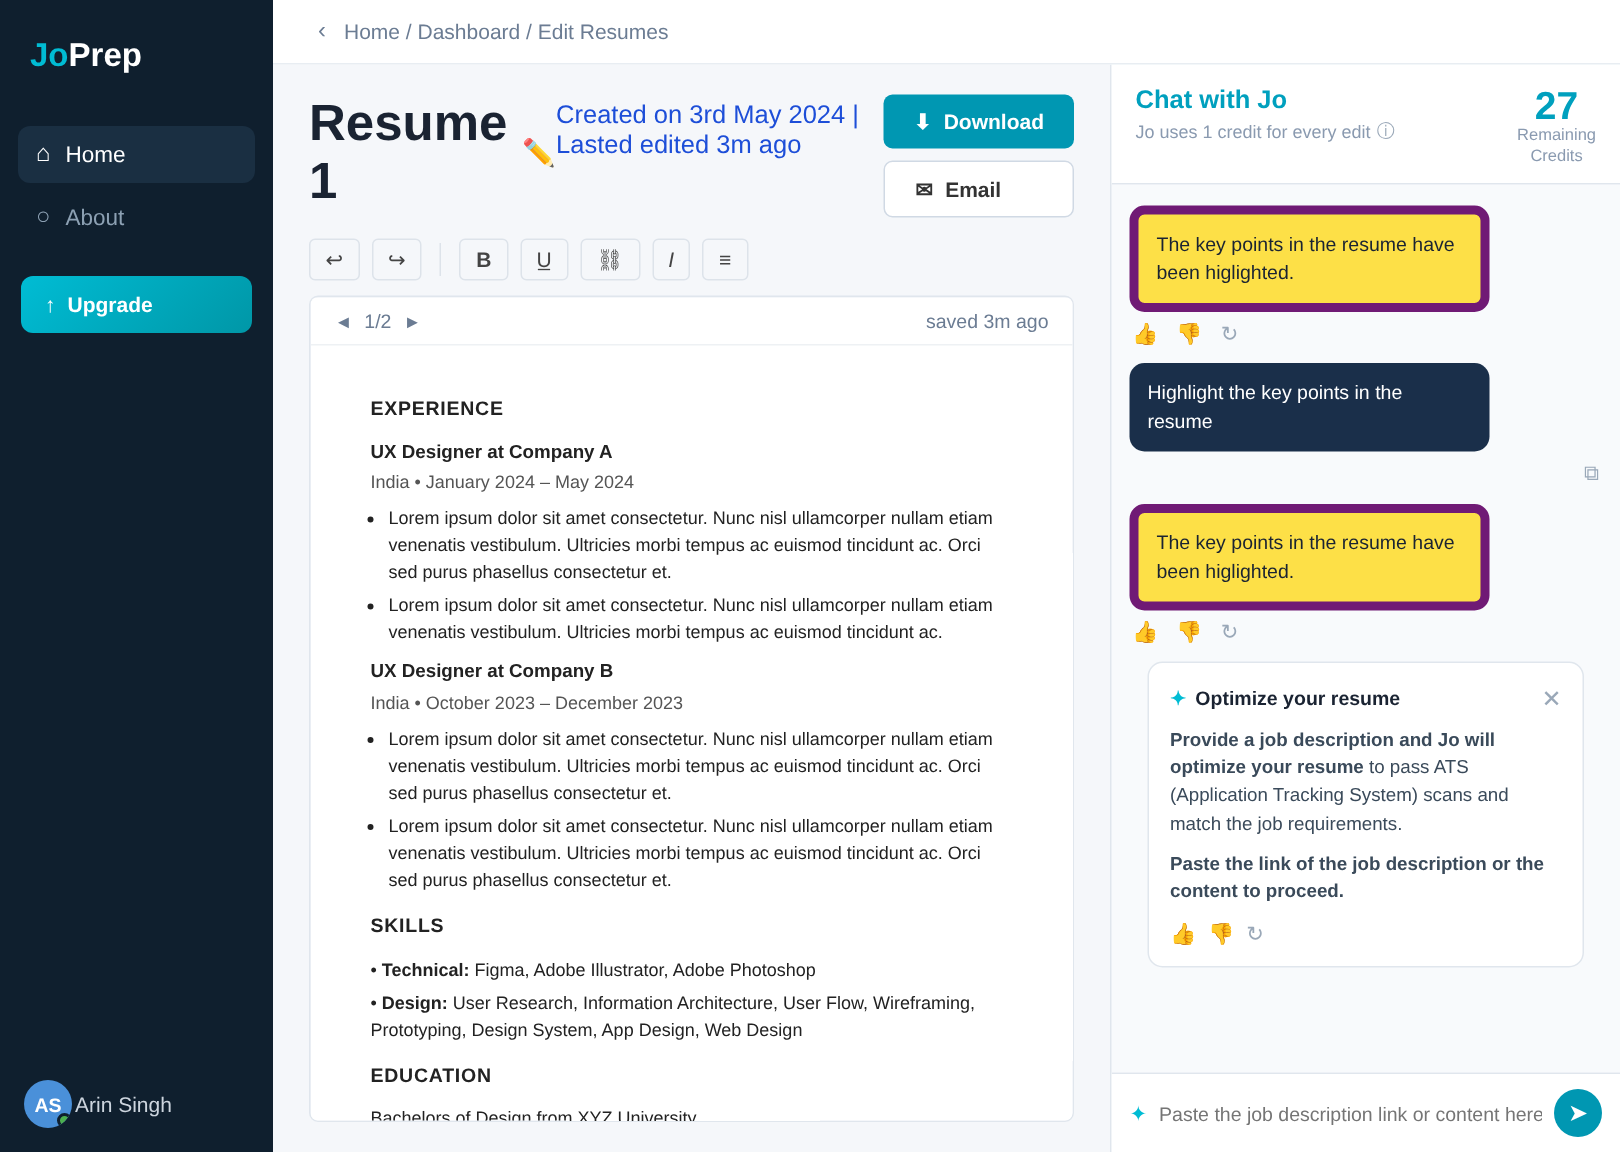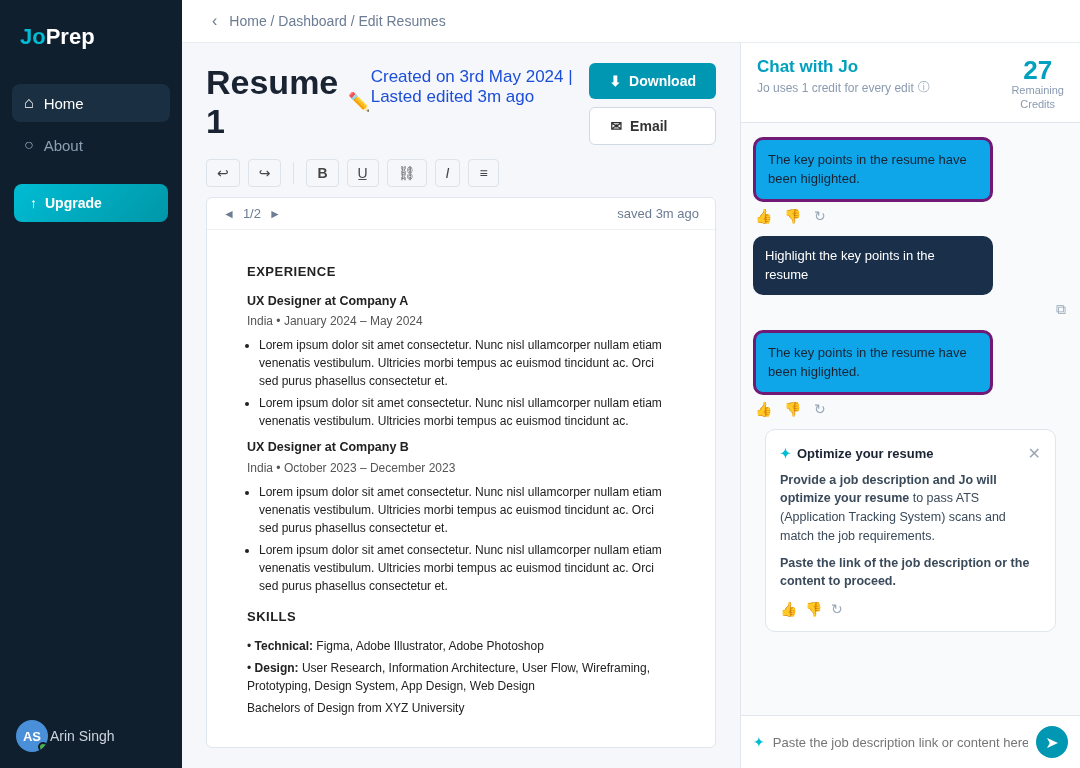--- a/index.html
+++ b/index.html
@@ -118,21 +118,21 @@
     #chat-title { font-size: 17px; font-weight: 700; color: #00a0be; }
     #chat-subtitle { font-size: 12px; color: #8a9ab0; margin-top: 2px; display: flex; align-items: center; gap: 4px; }
     #credits-box { text-align: center; }
     #credits-number { font-size: 26px; font-weight: 800; color: #00a0be; line-height: 1; }
     #credits-label { font-size: 11px; color: #8a9ab0; line-height: 1.3; }
 
     #chat-messages { flex: 1; overflow-y: auto; padding: 14px 12px; display: flex; flex-direction: column; gap: 10px; }
     .chat-bubble {
       padding: 10px 12px; border-radius: 10px; font-size: 13px; line-height: 1.5; max-width: 240px;
     }
-    .chat-bubble.ai { background: #0ea5e9; border: 3px solid #701a75; color: #1a2332; align-self: flex-start; }
+    .chat-bubble.ai { background: #fde047; border: 6px solid #701a75; color: #1a2332; align-self: flex-start; }
     .chat-bubble.user { background: #1a2f4a; color: white; align-self: flex-end; }
     .chat-actions { display: flex; gap: 8px; align-items: center; margin-top: 4px; }
     .chat-action-btn { background: none; border: none; cursor: pointer; color: #9aa8b8; font-size: 14px; padding: 2px; }
 
     #optimize-box {
       background: white; border: 1px solid #e0e6ed; border-radius: 10px;
       margin: 0 12px 10px; padding: 14px;
     }
     #optimize-header { display: flex; align-items: center; justify-content: space-between; margin-bottom: 8px; }
     #optimize-title { font-size: 13px; font-weight: 700; color: #1a2332; display: flex; align-items: center; gap: 6px; }
@@ -258,20 +258,21 @@
             <ul class="bullet-list">
               <li>Lorem ipsum dolor sit amet consectetur. Nunc nisl ullamcorper nullam etiam venenatis vestibulum. Ultricies morbi tempus ac euismod tincidunt ac. Orci sed purus phasellus consectetur et.</li>
               <li>Lorem ipsum dolor sit amet consectetur. Nunc nisl ullamcorper nullam etiam venenatis vestibulum. Ultricies morbi tempus ac euismod tincidunt ac. Orci sed purus phasellus consectetur et.</li>
             </ul>
           </div>
 
           <div class="section-title">SKILLS</div>
           <div class="skills-item">• <span>Technical:</span> Figma, Adobe Illustrator, Adobe Photoshop</div>
           <div class="skills-item">• <span>Design:</span> User Research, Information Architecture, User Flow, Wireframing, Prototyping, Design System, App Design, Web Design</div>
 
+          <div class="section-title">EDUCATION</div>
           <div>Bachelors of Design from XYZ University</div>
         </div>
       </div>
     </div>
 
     <div id="chat-panel">
       <div id="chat-header">
         <div>
           <div id="chat-title">Chat with Jo</div>
           <div id="chat-subtitle">

